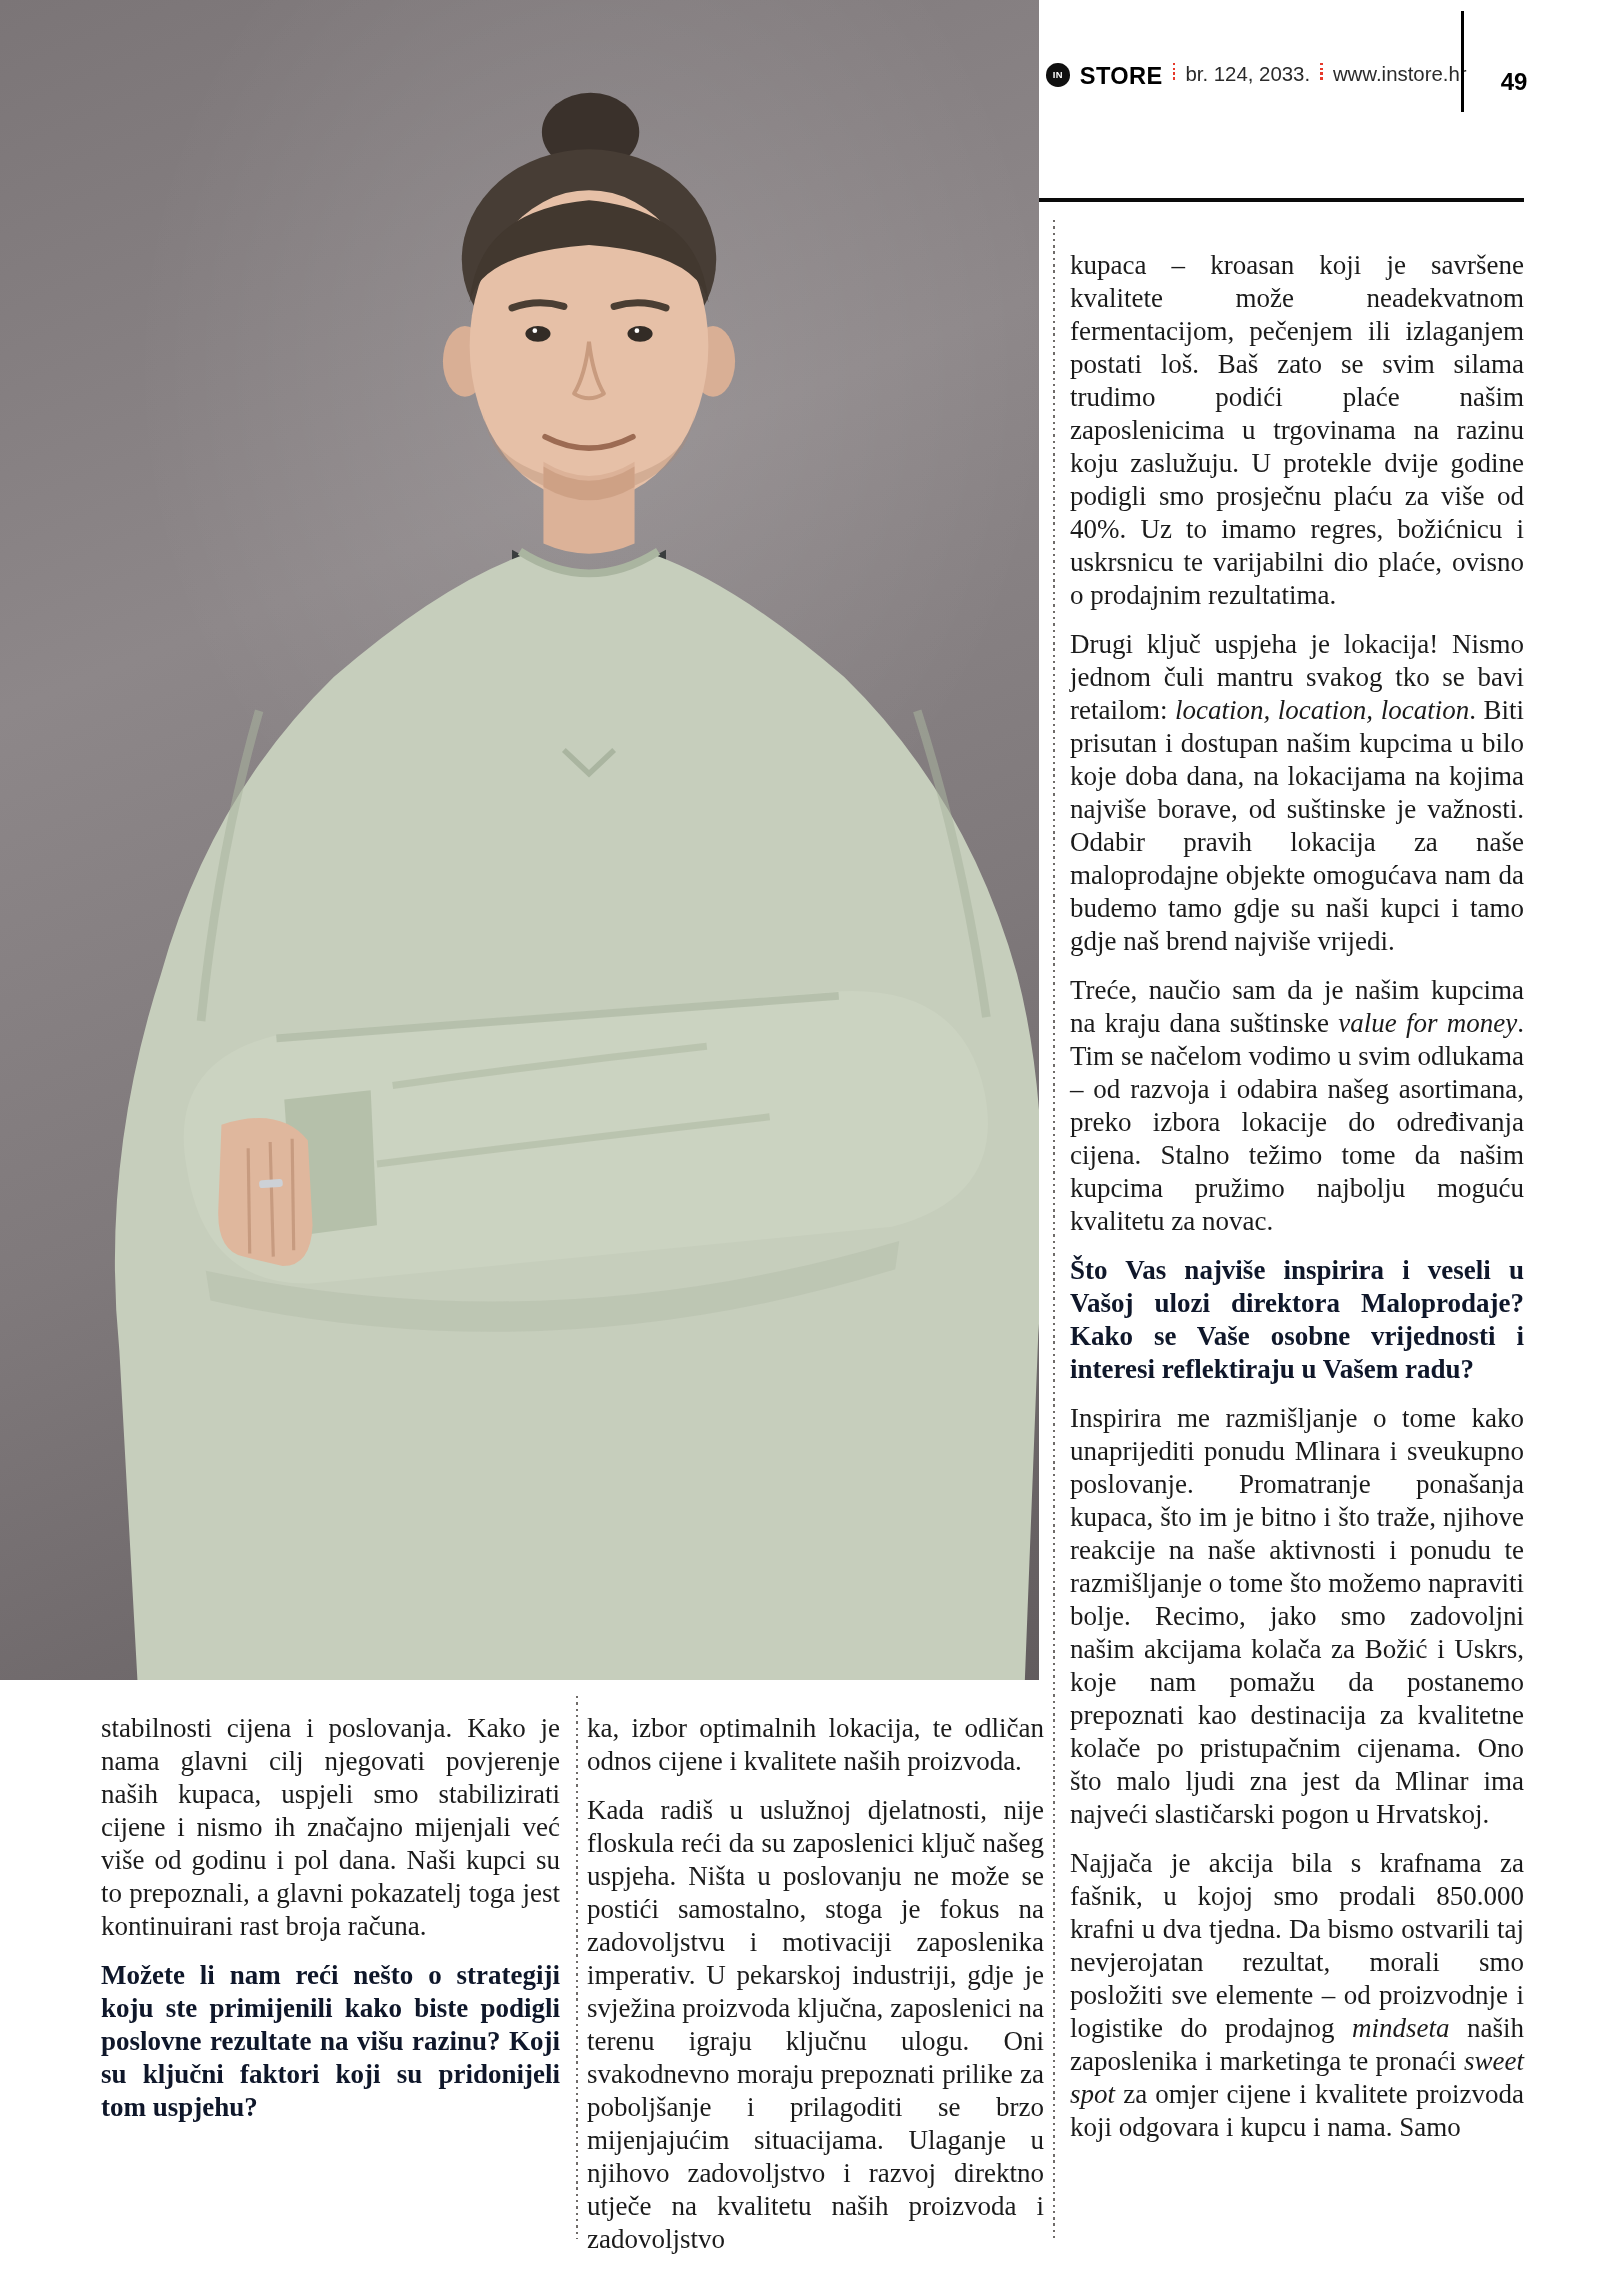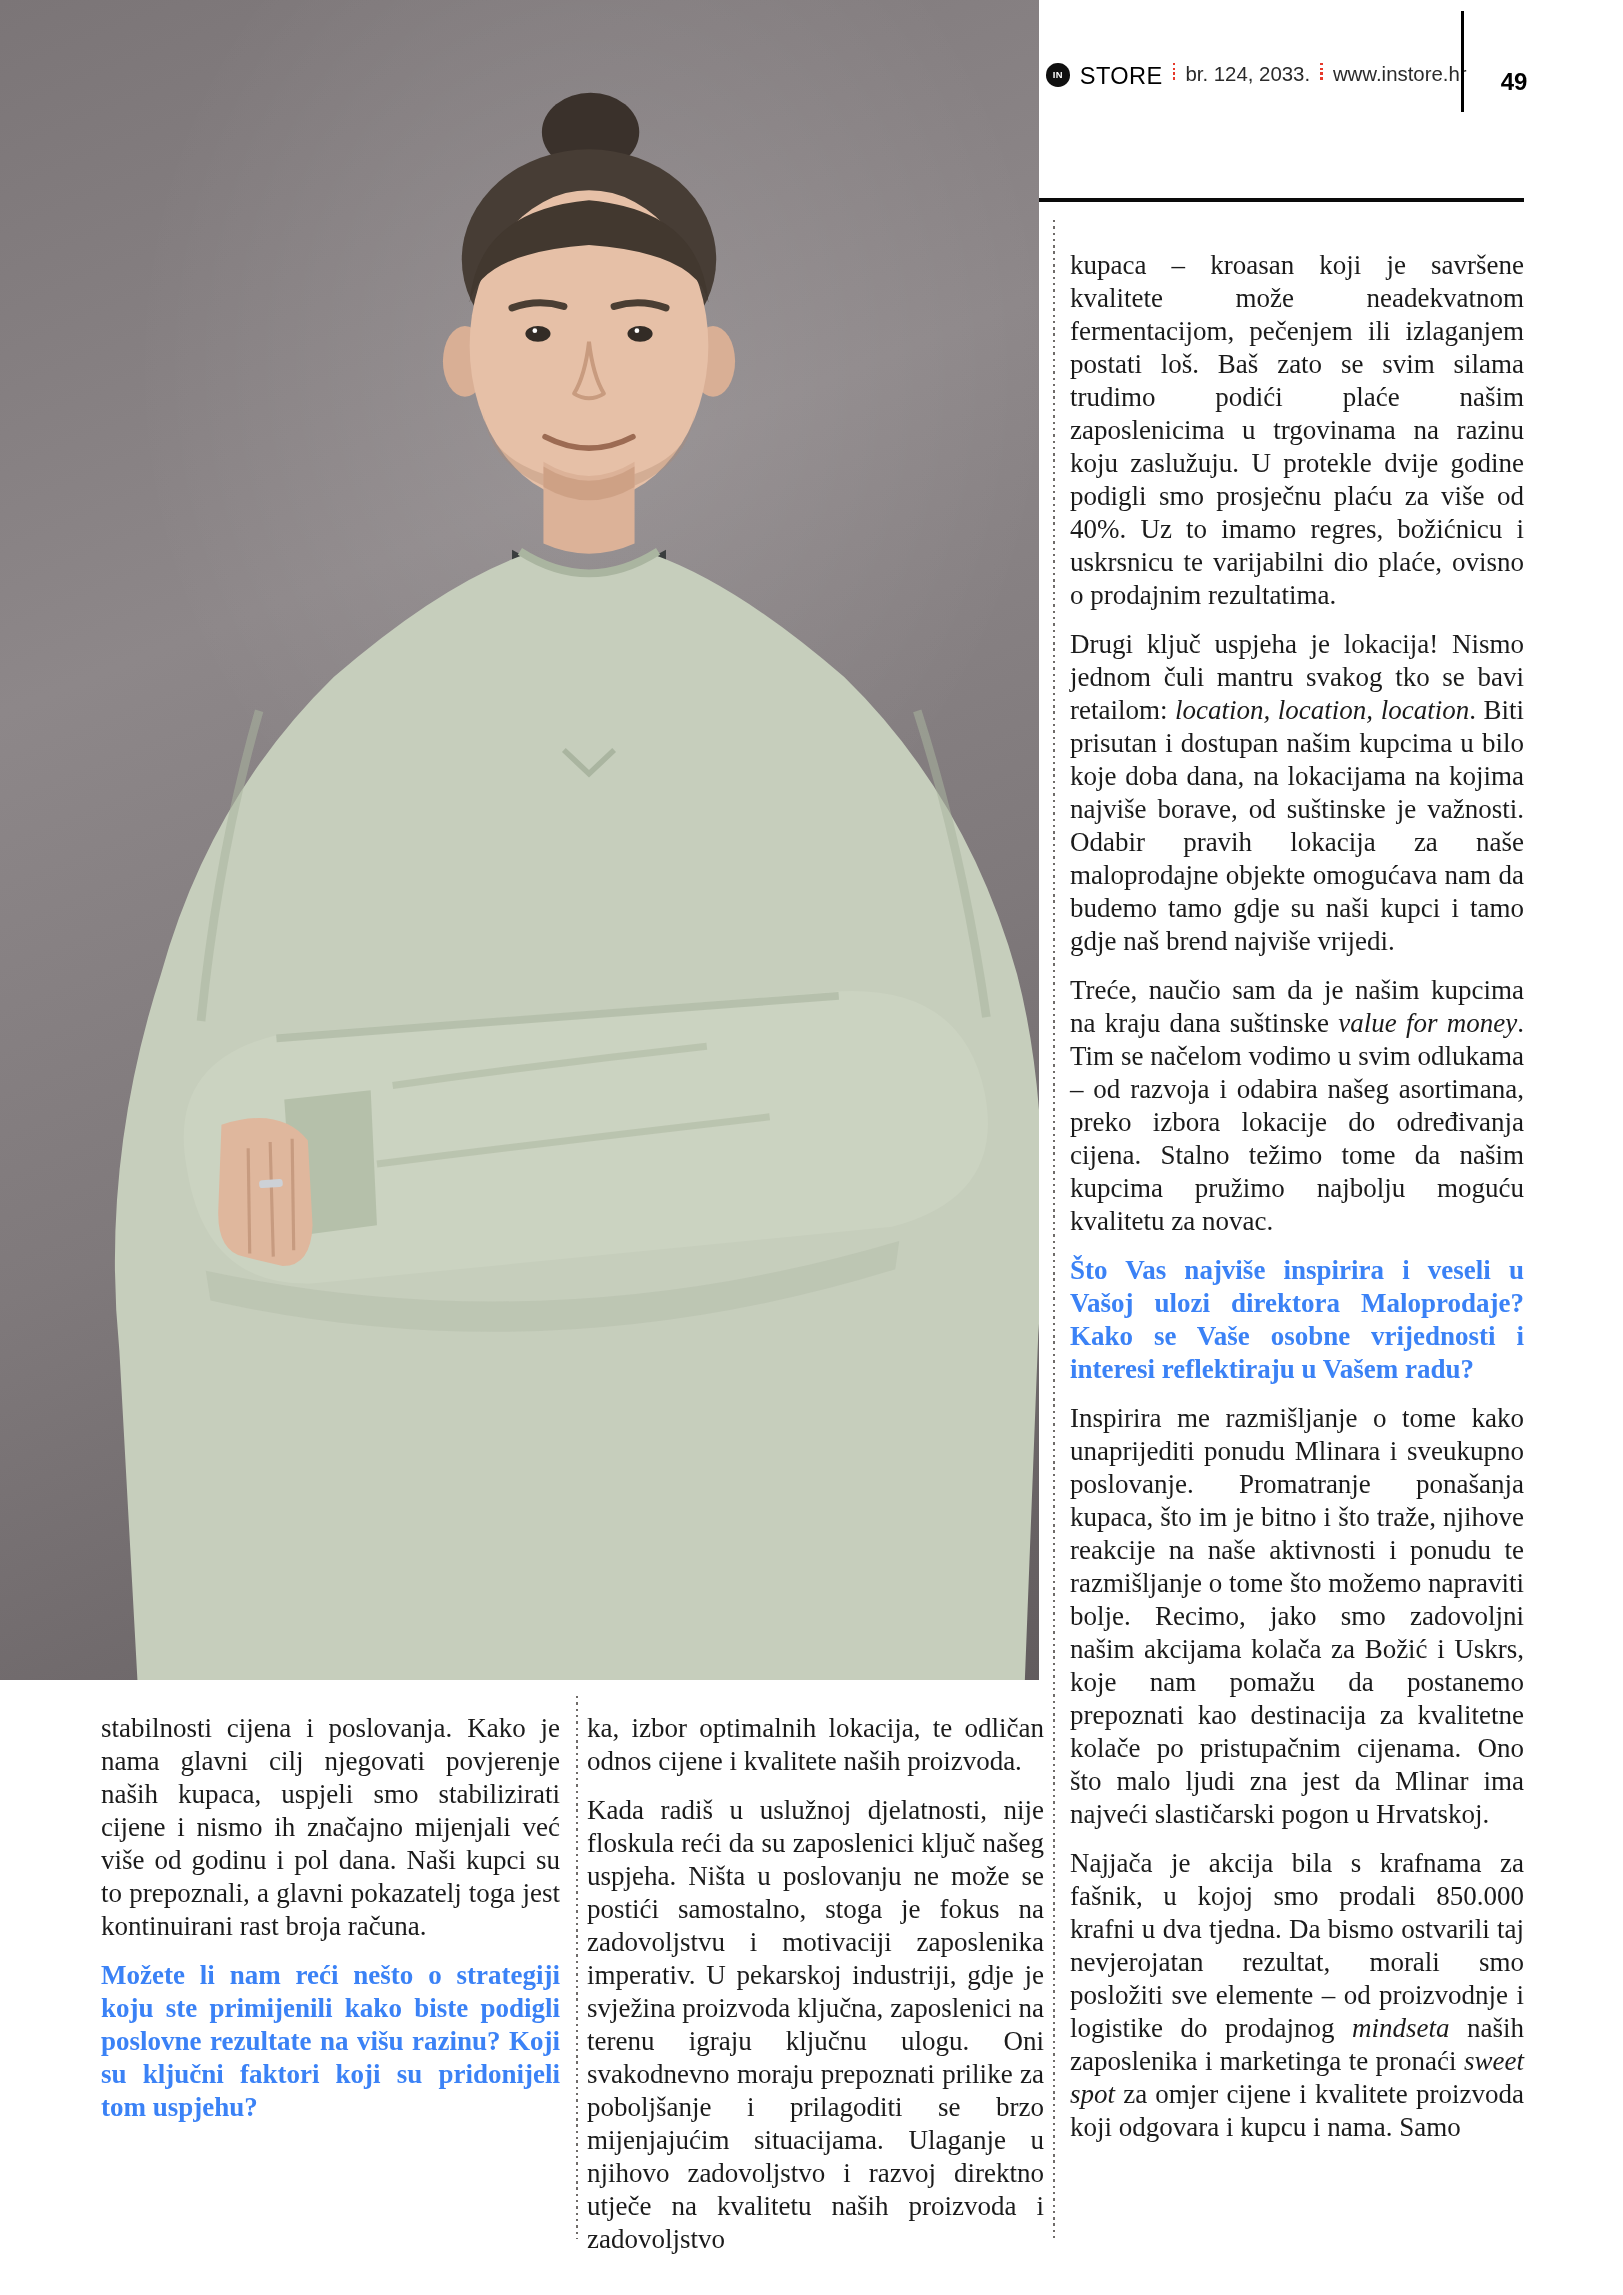--- a/index.html
+++ b/index.html
@@ -27,21 +27,21 @@
     display:flex; gap:10.2px;
     font-family:"Liberation Sans", sans-serif;
     color:#2b2b2b; font-size:20.4px; white-space:nowrap;
   }
   .logo-circle {
     width:23.6px; height:23.6px; border-radius:50%;
     background:#101010; color:#ffffff;
     display:flex; align-items:center; justify-content:center;
     font-size:9.4px; font-weight:bold; letter-spacing:0.4px;
   }
-  .logo-text { font-weight:normal; font-size:23.6px; color:#000; letter-spacing:0.4px; }
+  .logo-text { font-weight:bold; font-size:23.6px; color:#000; letter-spacing:0.4px; }
   .red-dotsep {
     width:2.4px; height:19px;
     background-image:repeating-linear-gradient(to bottom, #e6392b 0 2.4px, rgba(0,0,0,0) 2.4px 4.7px);
   }
   .head-vline { position:absolute; left:1461px; top:11px; width:3.1px; height:101px; background:#000; }
   .page-num {
     position:absolute; left:1489px; top:68px; width:50px; text-align:center;
     font-family:"Liberation Sans", sans-serif; font-weight:bold; font-size:24px; color:#000;
   }
   .head-rule { position:absolute; left:1039px; top:198px; width:485px; height:3.9px; background:#0a0a0a; }
@@ -57,21 +57,21 @@
   
   .col {
     position:absolute;
     font-size:27px; line-height:33px; color:#1b1b1b;
     text-align:justify;
   }
   .col-left   { left:101px;  top:1696px; width:459px; }
   .col-middle { left:587px;  top:1696px; width:457px; }
   .col-right  { left:1070px; top:233px;  width:454px; }
   .col p.para { margin:16px 0 11px 0; }
-  .col p.para.bold { font-weight:bold; color:#3b82f6; }
+  .col p.para.bold { font-weight:bold; color:#0f172a; }
   .col span.it { font-style:italic; }
 </style>
 </head>
 <body>
 
 <div class="page">
 
   <div class="photo">
     <svg width="1039" height="1680" viewBox="0 0 1323 2139">
 

